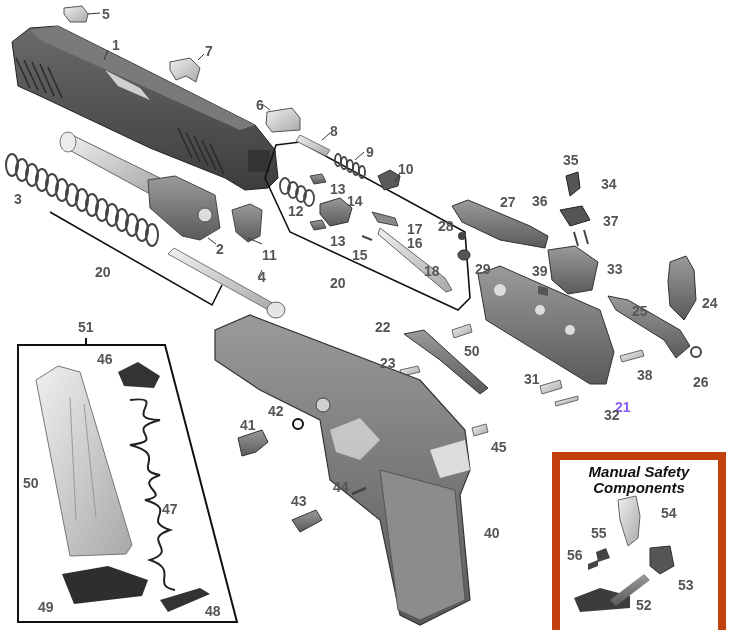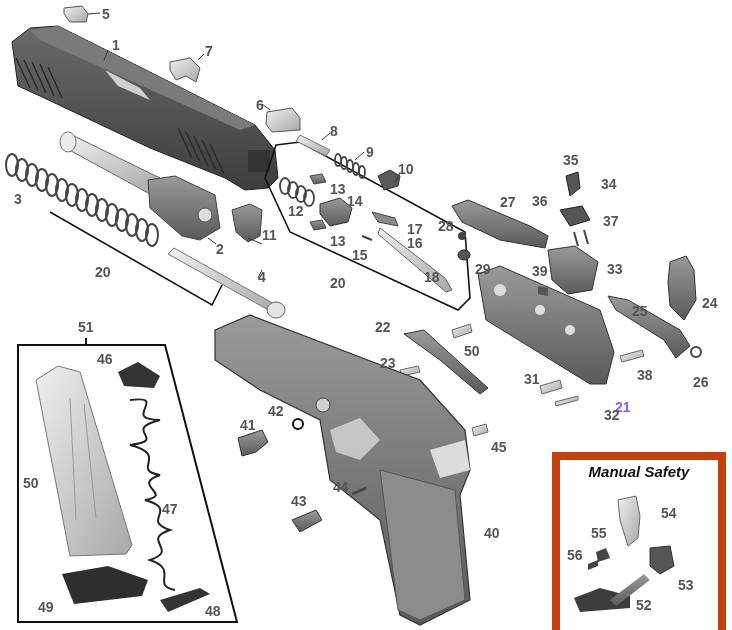--- a/index.html
+++ b/index.html
@@ -192,31 +192,31 @@
 
 <div class="lbl" style="left:102px;top:7px;">5</div>
 <div class="lbl" style="left:112px;top:38px;">1</div>
 <div class="lbl" style="left:205px;top:44px;">7</div>
 <div class="lbl" style="left:256px;top:98px;">6</div>
 <div class="lbl" style="left:330px;top:124px;">8</div>
 <div class="lbl" style="left:366px;top:145px;">9</div>
 <div class="lbl" style="left:398px;top:162px;">10</div>
 <div class="lbl" style="left:14px;top:192px;">3</div>
 <div class="lbl" style="left:216px;top:242px;">2</div>
-<div class="lbl" style="left:262px;top:228px;">11</div>
+<div class="lbl" style="left:262px;top:248px;">11</div>
 <div class="lbl" style="left:258px;top:270px;">4</div>
 <div class="lbl" style="left:95px;top:265px;">20</div>
 <div class="lbl" style="left:288px;top:204px;">12</div>
 <div class="lbl" style="left:330px;top:182px;">13</div>
 <div class="lbl" style="left:330px;top:234px;">13</div>
 <div class="lbl" style="left:347px;top:194px;">14</div>
 <div class="lbl" style="left:352px;top:248px;">15</div>
 <div class="lbl" style="left:407px;top:236px;">16</div>
 <div class="lbl" style="left:407px;top:222px;">17</div>
-<div class="lbl" style="left:424px;top:270px;text-align:center;">18</div>
+<div class="lbl" style="left:424px;top:264px;text-align:center;">18</div>
 <div class="lbl" style="left:330px;top:276px;">20</div>
 
 <div class="lbl" style="left:563px;top:153px;">35</div>
 <div class="lbl" style="left:601px;top:177px;">34</div>
 <div class="lbl" style="left:532px;top:194px;">36</div>
 <div class="lbl" style="left:500px;top:195px;">27</div>
 <div class="lbl" style="left:603px;top:214px;">37</div>
 <div class="lbl" style="left:438px;top:219px;">28</div>
 <div class="lbl" style="left:475px;top:262px;">29</div>
 <div class="lbl" style="left:607px;top:262px;">33</div>
@@ -242,20 +242,21 @@
 <div class="lbl" style="left:78px;top:320px;">51</div>
 <div class="lbl" style="left:97px;top:352px;">46</div>
 <div class="lbl" style="left:23px;top:476px;">50</div>
 <div class="lbl" style="left:162px;top:502px;">47</div>
 <div class="lbl" style="left:38px;top:600px;">49</div>
 <div class="lbl" style="left:205px;top:604px;">48</div>
 
 <div class="box" id="safety-box">
   <div id="safety-title">
     <div>Manual Safety</div>
+    <div>Components</div>
   </div>
 </div>
 <div class="lbl" style="left:661px;top:506px;">54</div>
 <div class="lbl" style="left:591px;top:526px;">55</div>
 <div class="lbl" style="left:567px;top:548px;">56</div>
 <div class="lbl" style="left:678px;top:578px;">53</div>
 <div class="lbl" style="left:636px;top:598px;">52</div>
 </div>
 
 </body></html>

